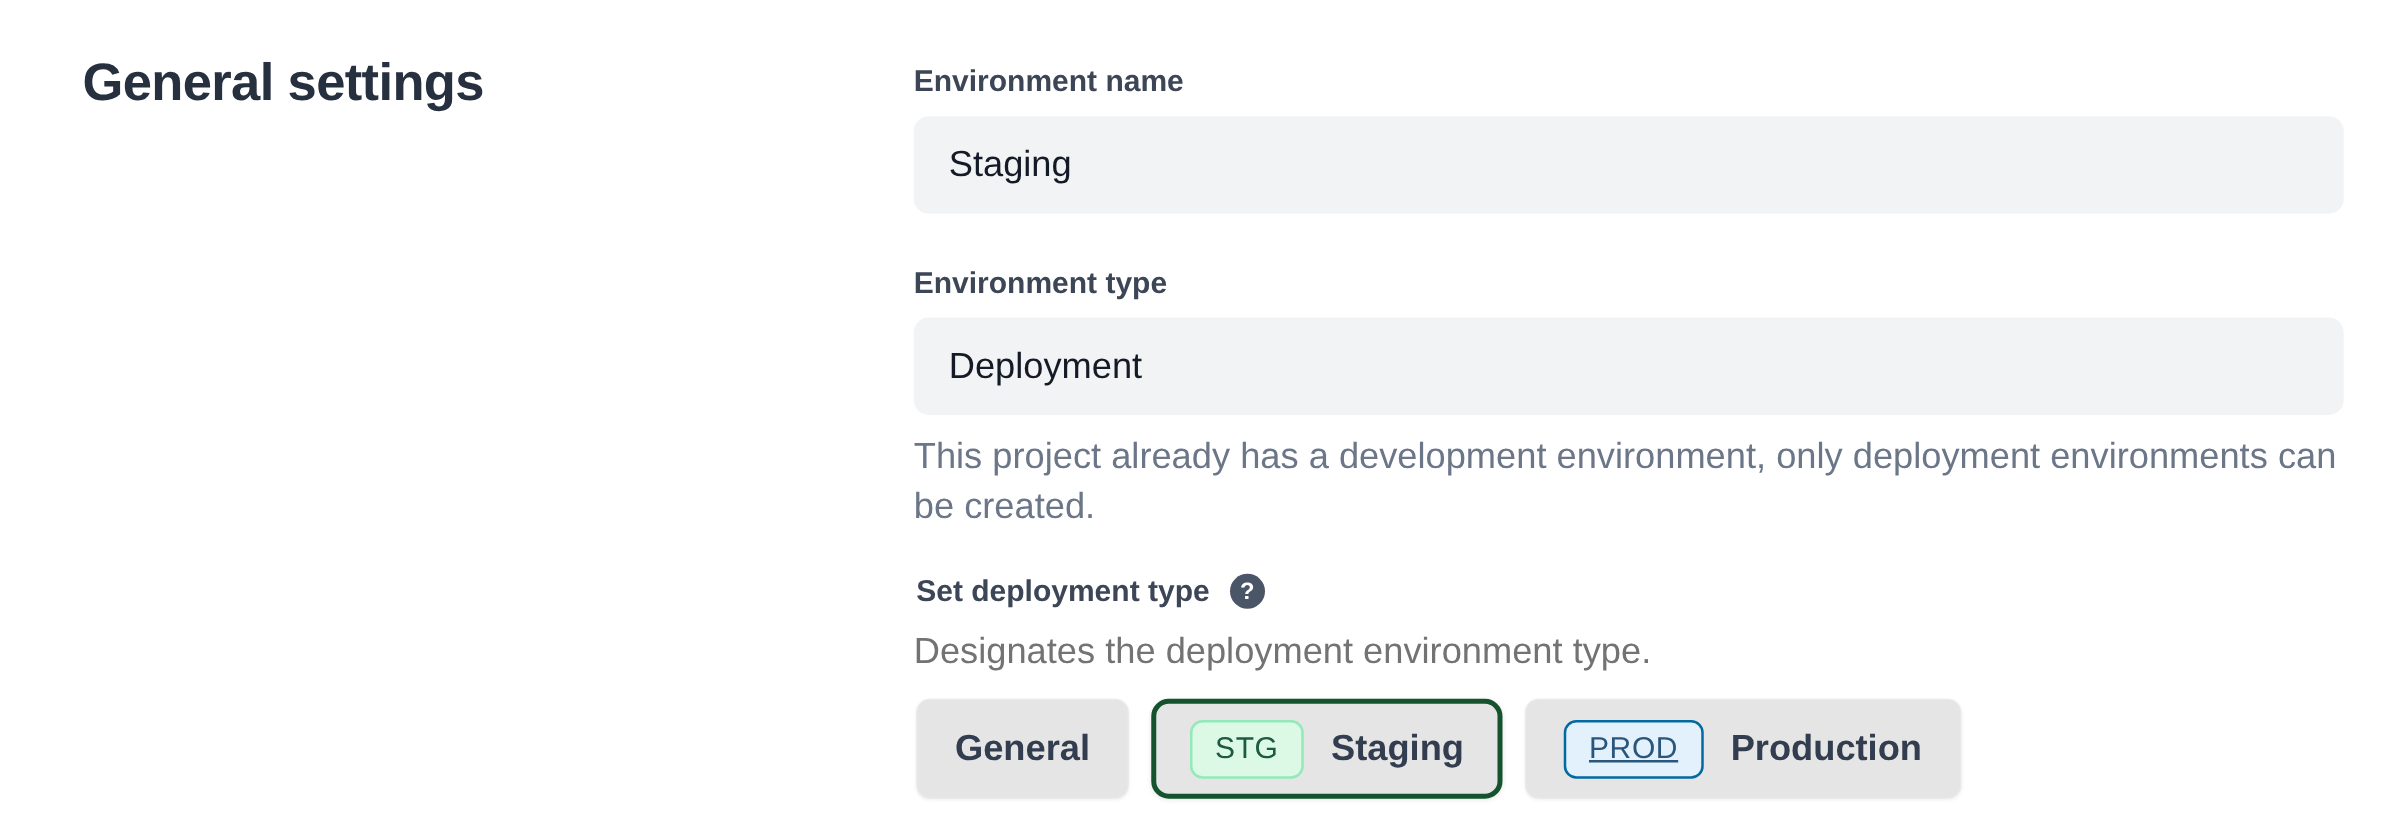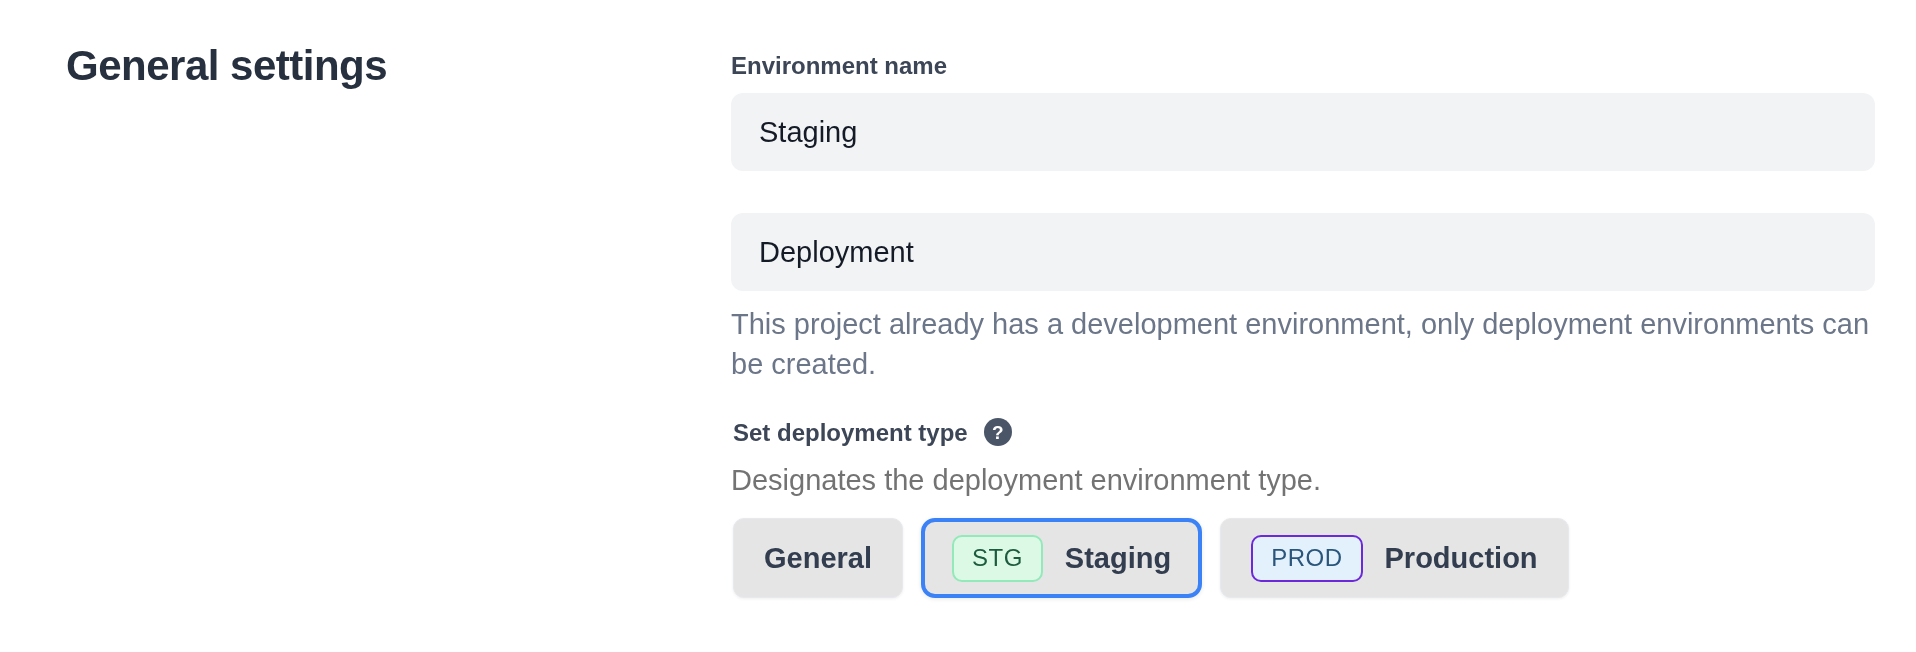--- a/index.html
+++ b/index.html
@@ -103,21 +103,21 @@
     border-radius: 11px;
     box-shadow: 0 1px 3px rgba(20, 26, 40, 0.07);
     font-family: "Liberation Sans", sans-serif;
     font-size: 29px;
     font-weight: 700;
     color: #323d4f;
     cursor: pointer;
   }
 
   .option-btn.selected {
-    border: 4px solid #3b82f6;
+    border: 4px solid #14532d;
     border-radius: 14px;
     padding: 0 25px;
     box-shadow: 0 1px 4px rgba(20, 26, 40, 0.10);
   }
 
   .badge {
     display: inline-flex;
     align-items: center;
     justify-content: center;
     height: 47px;
@@ -129,36 +129,38 @@
   }
 
   .badge-stg {
     background: #dcf9e6;
     border: 2px solid #93e9b9;
     color: #1d5b3e;
   }
 
   .badge-prod {
     background: #e3f1fc;
-    border: 2px solid #6d28d9;
+    border: 2px solid #0369a1;
     color: #2a567c;
+    text-decoration: underline;
   }
 </style>
 </head>
 <body>
 
 <h1 class="page-title">General settings</h1>
 
 <div class="form-col">
 
   <label class="field-label">Environment name</label>
   <input class="text-input" type="text" readonly="" value="Staging" style="">
 
   <div class="field-gap"></div>
 
+  <label class="field-label">Environment type</label>
   <input class="text-input" type="text" readonly="" value="Deployment" style="">
 
   <p class="help-text">This project already has a development environment, only deployment environments can be created.</p>
 
   <div class="subsection-label-row">
     <label class="field-label">Set deployment type</label>
     <span class="help-icon">?</span>
   </div>
 
   <p class="subsection-desc">Designates the deployment environment type.</p>

